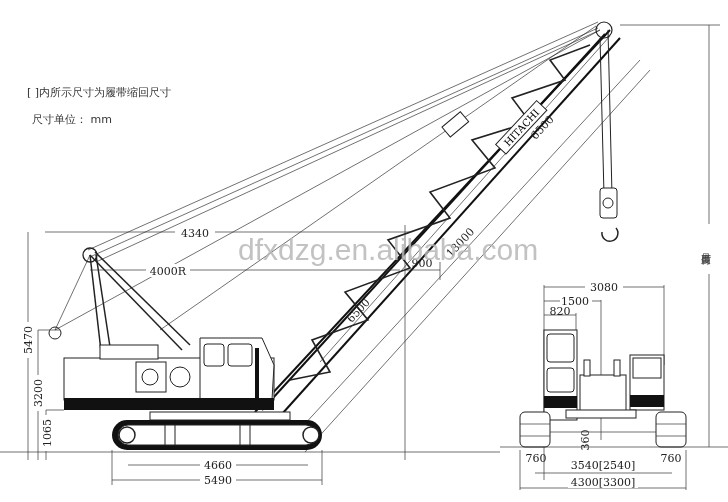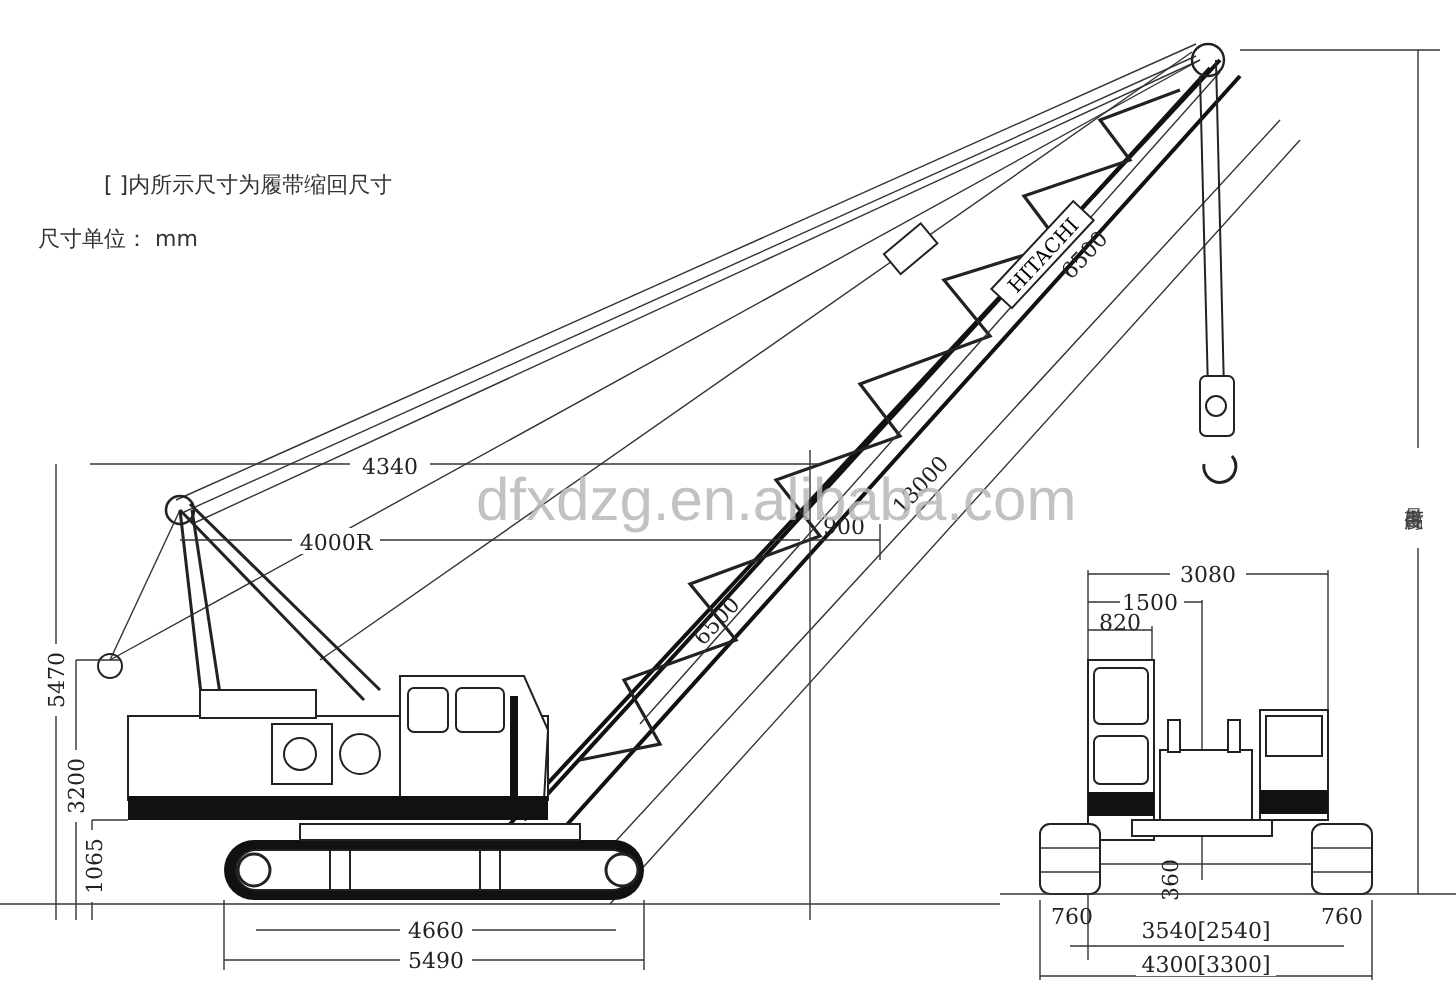--- a/index.html
+++ b/index.html
@@ -9,22 +9,22 @@
   .dim { font-family:"DejaVu Serif", serif; font-size:11px; fill:#222; }
   .wm { font-family:"Liberation Sans", sans-serif; font-size:30px; fill:#b8b8b8; opacity:0.85; }
   .ln { stroke:#222; fill:none; }
   .thin { stroke:#333; stroke-width:0.7; fill:none; }
   .thick { stroke:#111; stroke-width:2; fill:none; }
   .fill { fill:#111; }
 </style>
 </head>
 <body>
 
-<div class="note" style="left:52px;top:85px;">[  ]内所示尺寸为履带缩回尺寸</div>
-<div class="note" style="left:19px;top:112px;">尺寸单位： mm</div>
+<div class="note" style="left:27px;top:85px;">[  ]内所示尺寸为履带缩回尺寸</div>
+<div class="note" style="left:32px;top:112px;">尺寸单位： mm</div>
 
 <svg width="728" height="502" viewBox="0 0 728 502">
 
   <g>
 
     <line class="thin" x1="88" y1="250" x2="598" y2="22"></line>
     <line class="thin" x1="92" y1="256" x2="598" y2="28"></line>
     <line class="thin" x1="96" y1="262" x2="600" y2="30"></line>
     <line class="thin" x1="55" y1="330" x2="600" y2="30"></line>
     <line class="thin" x1="160" y1="330" x2="596" y2="26"></line>

